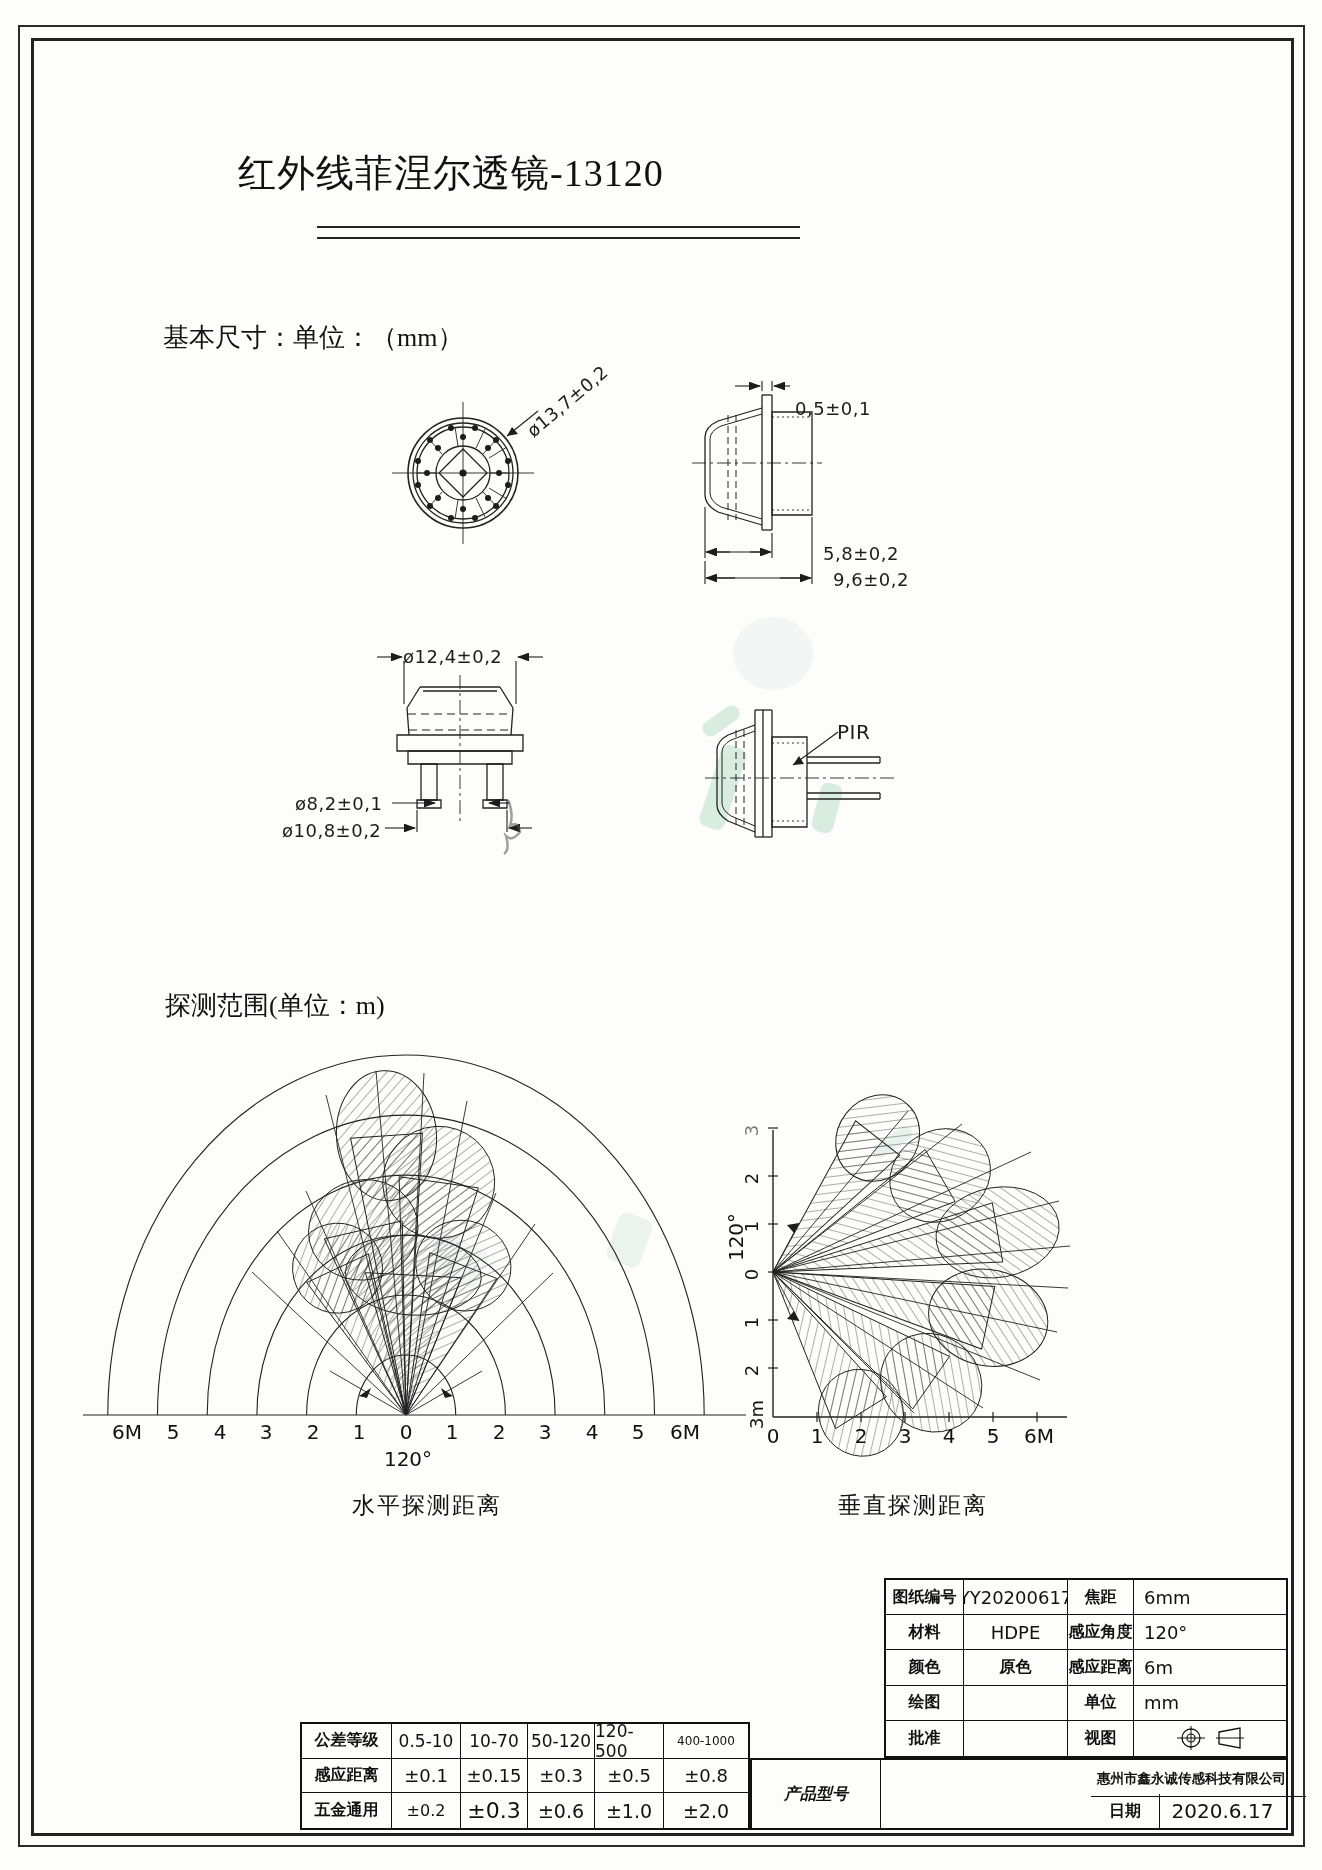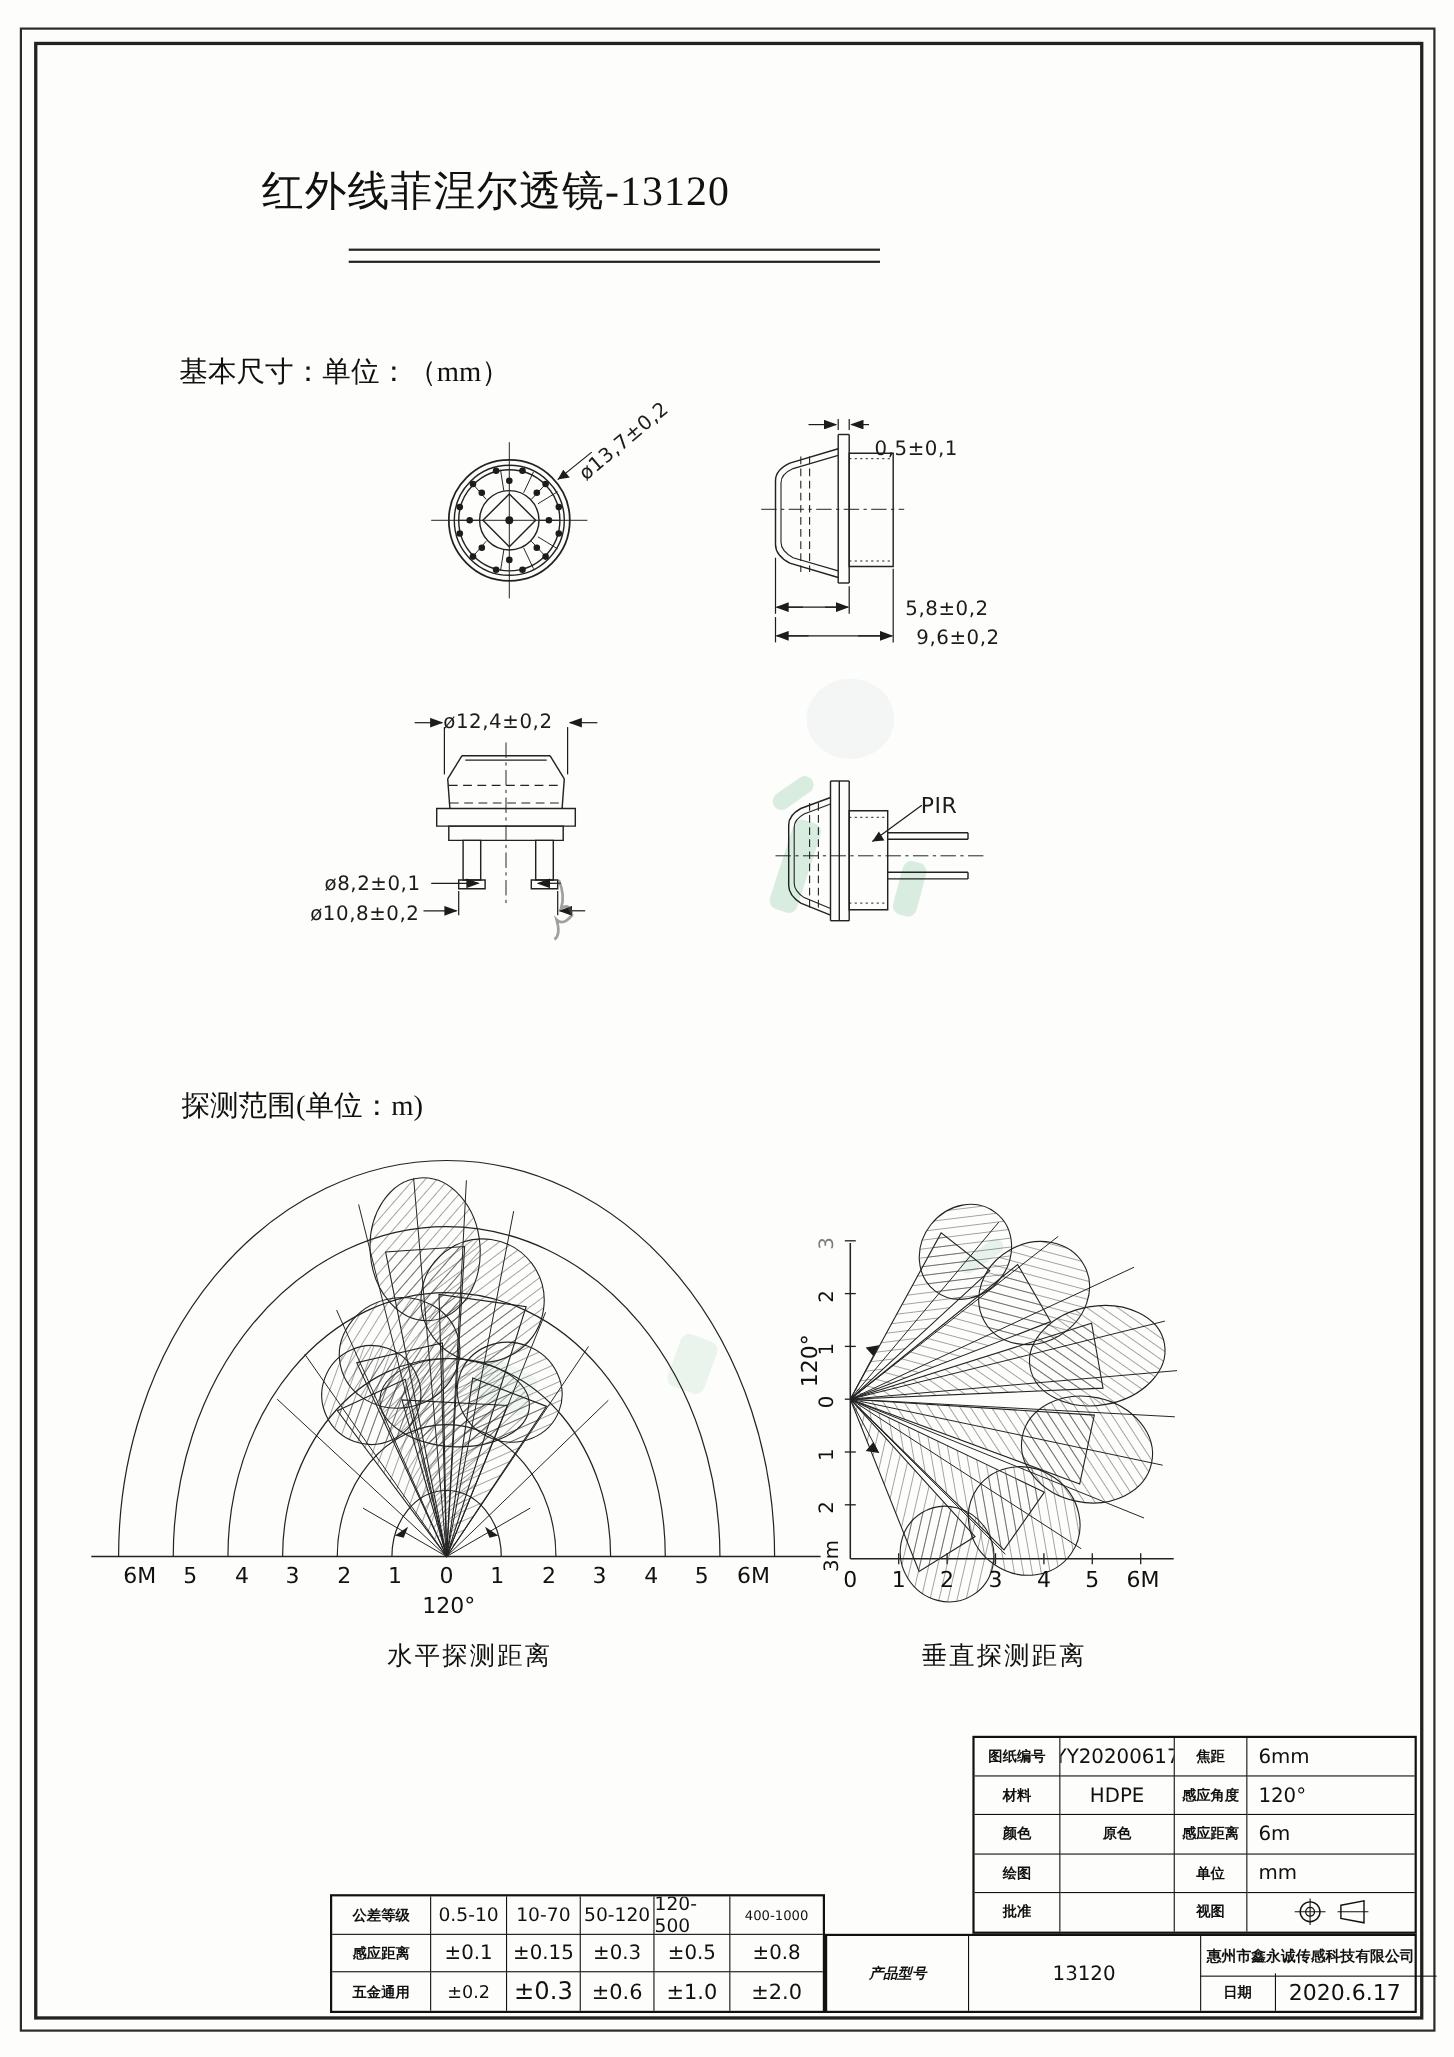--- a/index.html
+++ b/index.html
@@ -17,21 +17,21 @@
   .vtick{position:absolute;font-family:"DejaVu Sans",sans-serif;font-size:18px;color:#111;
          transform:rotate(-90deg);white-space:nowrap}
   .caption{position:absolute;font-size:23px;letter-spacing:2px;white-space:nowrap}
   .angle{position:absolute;font-family:"DejaVu Sans",sans-serif;font-size:20px;width:60px;
          text-align:center;white-space:nowrap}
   svg{position:absolute;overflow:visible}
   line,path,rect,circle,ellipse,polyline{vector-effect:non-scaling-stroke}
   .grid-cell{display:flex;align-items:center;justify-content:center;
              border-right:1.5px solid #111;border-bottom:1.5px solid #111;
              font-family:"Liberation Serif",serif;overflow:hidden}
-  .lbl{font-weight:700;font-size:13px;font-family:Liberation Serif, serif}
+  .lbl{font-weight:700;font-size:16px;font-family:Liberation Serif, serif}
   .val{font-family:"DejaVu Sans",sans-serif;font-size:18px}
   .wm{position:absolute;background:rgba(170,214,188,.45);border-radius:8px}
 </style>
 </head>
 <body>
 
 <div class="frame" style="left:18px;top:25px;width:1283px;height:1818px"></div>
 <div class="frame-inner" style="left:31px;top:38px;width:1257px;height:1792px"></div>
 
 <div class="wm" style="left:710px;top:745px;width:26px;height:85px;transform:rotate(18deg)"></div>
@@ -449,21 +449,20 @@
     </svg>
     <svg width="28" height="22" viewBox="0 0 28 22" style="position:static">
       <polygon points="3,5 24,1 24,21 3,17" fill="none" stroke="#111" stroke-width="1.3"></polygon>
       <line x1="0" y1="11" x2="28" y2="11" stroke="#111" stroke-width="1"></line>
     </svg>
   </div>
 </div>
 
 <div class="abs" style="left:750px;top:1758px;width:538px;height:72px;border:2px solid #111;box-sizing:border-box">
   <div class="grid-cell lbl" style="position:absolute;left:0;top:0;width:128px;height:68px;border-bottom:none;font-style:italic">产品型号</div>
-  <div class="grid-cell val" style="position:absolute;left:128px;top:0;width:211px;height:68px;border-bottom:none">13120</div>
   <div class="grid-cell" style="position:absolute;left:339px;top:0;width:195px;height:34px;border-right:none;
               font-family:'Liberation Sans',sans-serif;font-weight:700;font-size:13.5px;line-height:15px;
               justify-content:flex-start;padding:1px 14px 1px 6px;white-space:normal;text-align:left">惠州市鑫永诚传感科技有限公司</div>
   <div class="grid-cell lbl" style="position:absolute;left:339px;top:34px;width:68px;height:34px;border-bottom:none">日期</div>
   <div class="grid-cell val" style="position:absolute;left:407px;top:34px;width:127px;height:34px;border-right:none;border-bottom:none;font-size:20px">2020.6.17</div>
 </div>
 
 <div class="abs" style="left:300px;top:1722px;width:450px;height:108px;border:2px solid #111;box-sizing:border-box;
             display:grid;grid-template-columns:90px 69px 67px 67px 69px 84px;grid-auto-rows:34.7px">
   <div class="grid-cell lbl">公差等级</div>

